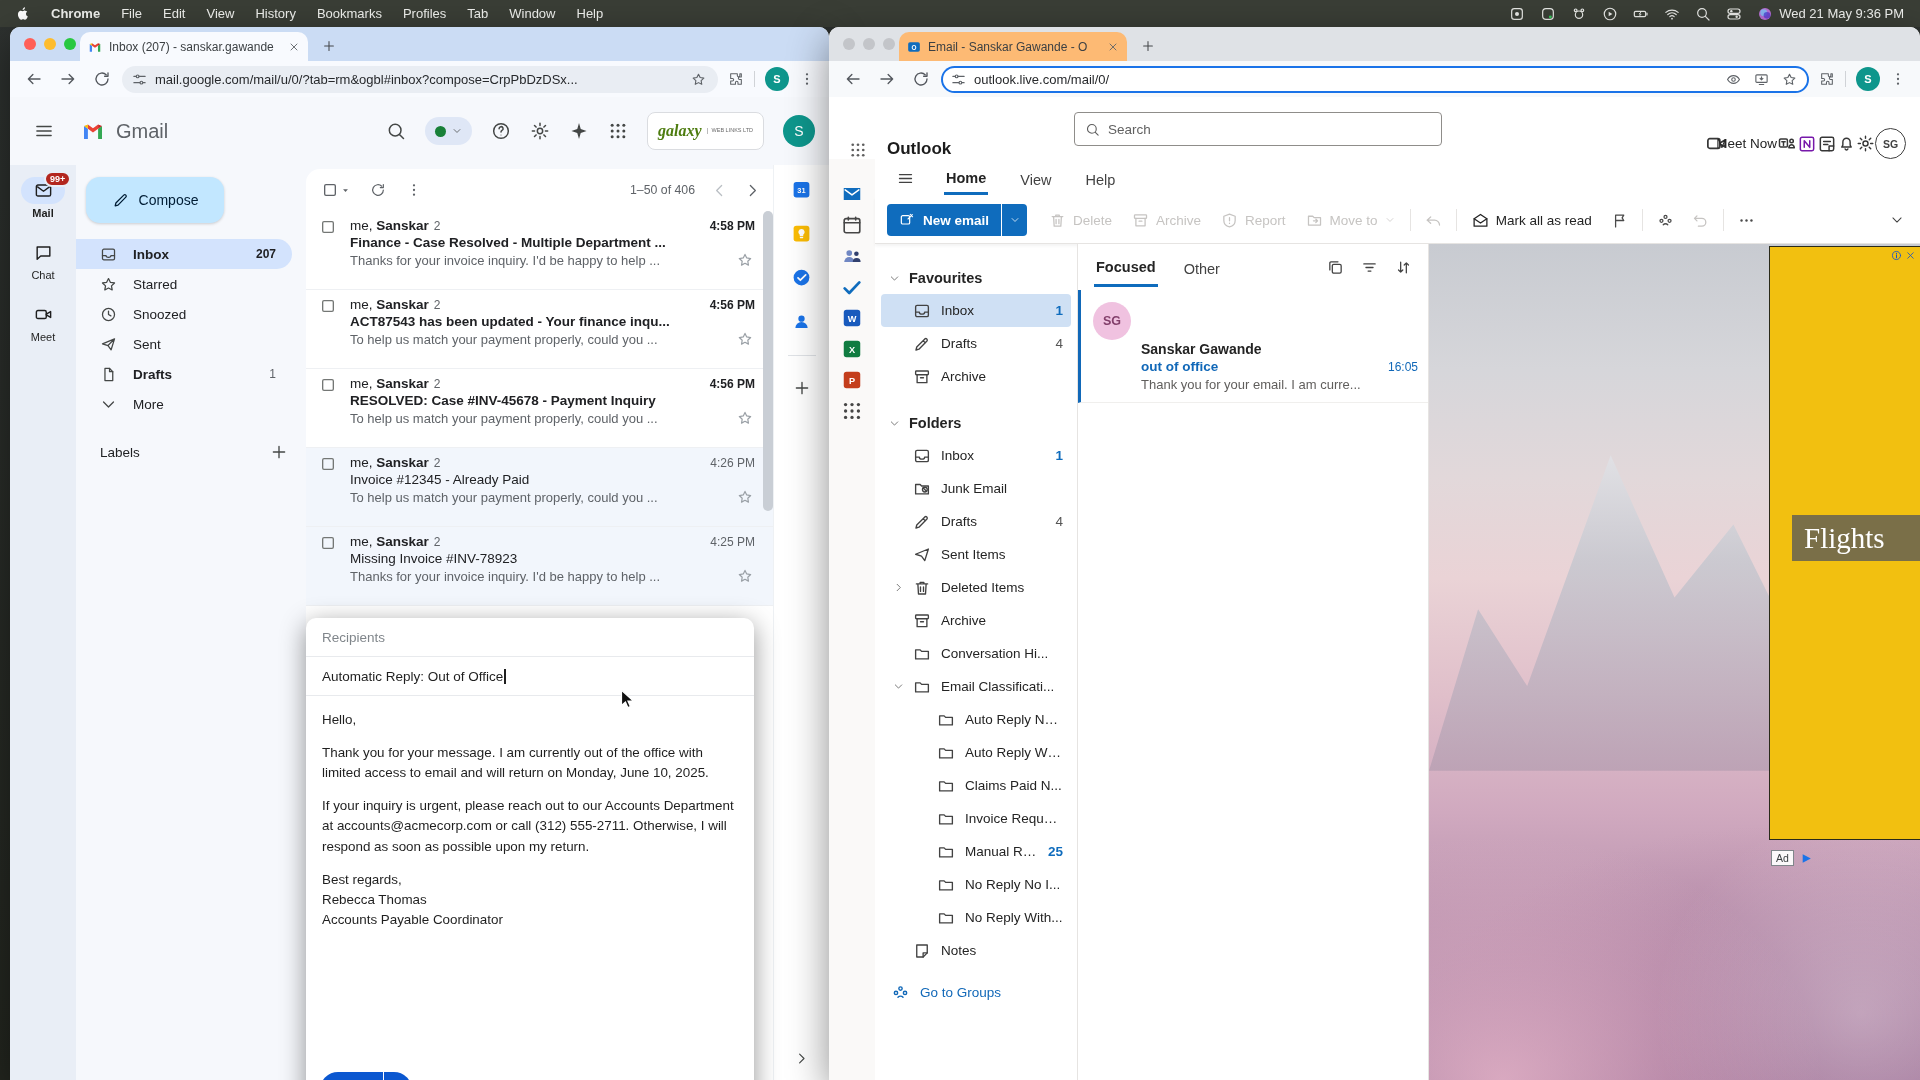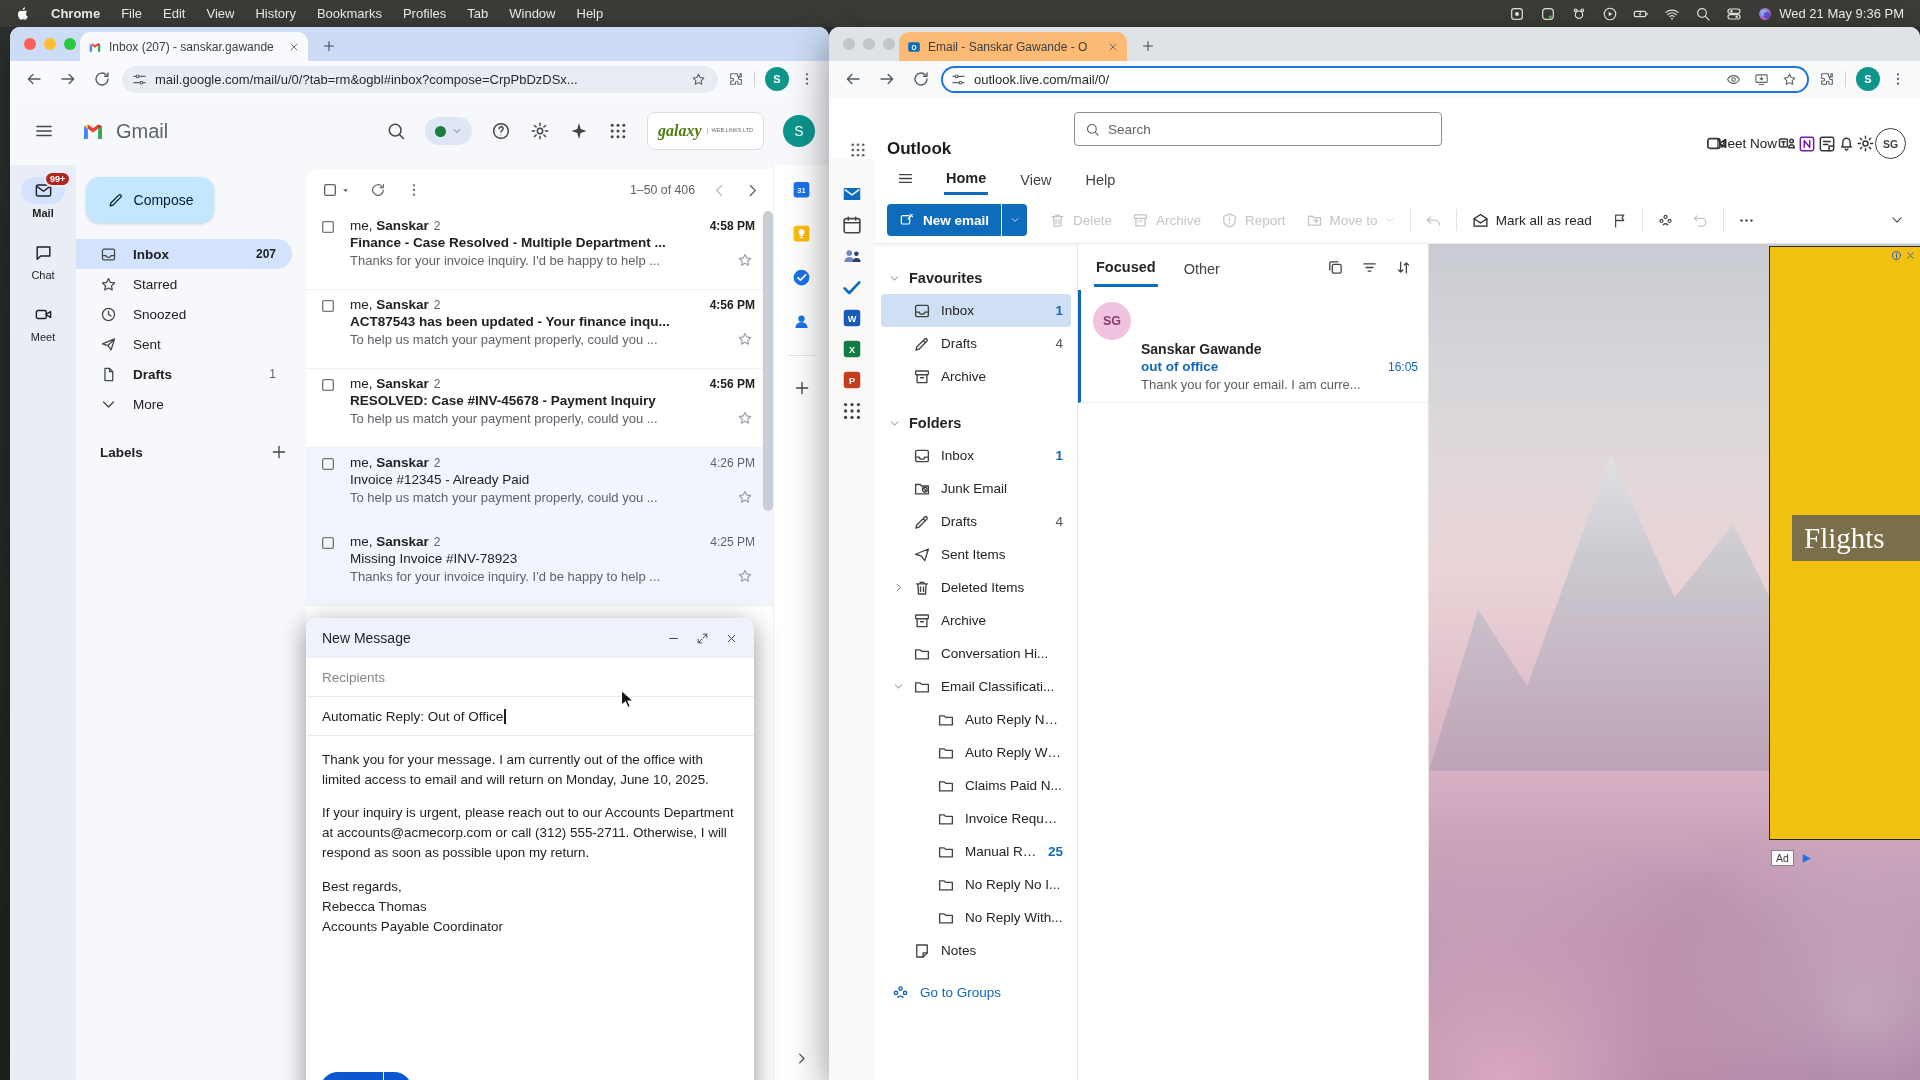--- a/index.html
+++ b/index.html
@@ -77,32 +77,32 @@
   .gm-body{flex:1;display:flex;min-height:0;}
   .gm-rail{width:66px;background:#e9eef6;padding-top:12px;text-align:center;flex:none;}
   .rail-item{margin-bottom:20px;position:relative;}
   .rail-pill{width:44px;height:27px;border-radius:14px;margin:0 auto;display:flex;align-items:center;justify-content:center;}
   .rail-pill .i{width:19px;height:19px;color:#1f1f1f;}
   .rail-sel{background:#d3e3fd;}
   .rail-label{font-size:11px;color:#1f1f1f;margin-top:3px;}
   .rail-badge{position:absolute;top:-6px;left:34px;background:#b3261e;color:#fff;font-size:9px;
               font-weight:bold;padding:1px 4px;border-radius:8px;border:2px solid #e9eef6;}
   .gm-nav{width:230px;padding-top:8px;flex:none;}
-  .compose-btn{margin:4px 0 16px 10px;width:128px;height:46px;background:#c2e7ff;border-radius:14px;
+  .compose-btn{margin:4px 0 16px 10px;width:138px;height:46px;background:#c2e7ff;border-radius:14px;
                display:flex;align-items:center;justify-content:center;gap:10px;box-shadow:0 1px 3px rgba(0,0,0,.18);}
   .compose-btn .i{width:17px;height:17px;color:#001d35;}
   .compose-btn span{font-size:14px;font-weight:500;color:#001d35;}
   .nav-item{height:30px;margin-right:14px;border-radius:0 16px 16px 0;display:flex;align-items:center;
             padding-left:24px;font-size:13.5px;color:#202124;}
   .nav-item .i{width:17px;height:17px;color:#444746;margin-right:16px;}
   .nav-item .cnt{margin-left:auto;margin-right:16px;font-size:12px;color:#5f6368;}
   .nav-item.sel{background:#d3e3fd;font-weight:bold;}
   .nav-item.sel .cnt{color:#202124;font-weight:bold;}
   .nav-item.boldlbl{font-weight:bold;}
-  .labels-row{margin-top:24px;display:flex;align-items:center;padding-left:24px;font-size:13.5px;font-weight:700;}
+  .labels-row{margin-top:24px;display:flex;align-items:center;padding-left:24px;font-size:13.5px;font-weight:400;}
   .labels-row .i{width:18px;height:18px;color:#444746;margin-left:auto;margin-right:18px;}
   .gm-card{flex:1;background:#fff;border-radius:14px 0 0 0;margin-top:4px;position:relative;min-width:0;}
   .gc-toolbar{height:42px;display:flex;align-items:center;padding:0 12px 0 16px;}
   .gc-toolbar .i{color:#5f6368;}
   .cb{width:16px;height:16px;}
   .tb-caret{width:9px;height:9px;margin-left:3px;}
   .tb-refresh{width:16px;height:16px;margin-left:20px;}
   .tb-dots{width:16px;height:16px;margin-left:20px;}
   .gc-range{margin-left:auto;font-size:12.3px;color:#5f6368;}
   .gc-chev{width:17px;height:17px;margin-left:16px;}
@@ -794,46 +794,27 @@
           </span>
         <span class="panel-collapse"><span class="i">
               <svg viewBox="0 0 24 24" fill="none" stroke="currentColor" stroke-width="1.8" stroke-linecap="round" stroke-linejoin="round">
                 <path d="M9 5l7 7-7 7"></path>
               </svg>
             </span></span>
       </div>
     </div>
 
     <div class="compose">
-      <div class="cw-head">
-        <span class="cw-title">New Message</span>
-        <span class="cw-ctl">
-          <span class="i">
-              <svg viewBox="0 0 24 24" fill="none" stroke="currentColor" stroke-width="1.8" stroke-linecap="round" stroke-linejoin="round">
-                <path d="M5 12h14" stroke-width="2.2"></path>
-              </svg>
-            </span>
-          <span class="i">
-              <svg viewBox="0 0 24 24" fill="none" stroke="currentColor" stroke-width="1.8" stroke-linecap="round" stroke-linejoin="round">
-                <path d="M13.5 4H20v6.5M20 4l-6.8 6.8M10.5 20H4v-6.5M4 20l6.8-6.8"></path>
-              </svg>
-            </span>
-          <span class="i">
-              <svg viewBox="0 0 24 24" fill="none" stroke="currentColor" stroke-width="1.8" stroke-linecap="round" stroke-linejoin="round">
-                <path d="M6 6l12 12M18 6L6 18"></path>
-              </svg>
-            </span>
-        </span>
-      </div>
       <div class="cw-row cw-rec">Recipients</div>
       <div class="cw-row cw-subj">
         <span>Automatic Reply: Out of Office</span>
           <span class="caret-bar"></span>
       </div>
       <div class="cw-body" id="composeBody">
+          <div class="p">Hello,</div>
           <div class="p">Thank you for your message. I am currently out of the office with limited access to email and will return on Monday, June 10, 2025.</div>
           <div class="p">If your inquiry is urgent, please reach out to our Accounts Department at accounts@acmecorp.com or call (312) 555-2711. Otherwise, I will respond as soon as possible upon my return.</div>
           <div class="p">Best regards,
 Rebecca Thomas
 Accounts Payable Coordinator</div>
         </div>
       <div class="cw-foot">
         <span class="send">
           <span class="send-main">Send</span>
           <span class="send-sep"></span>

